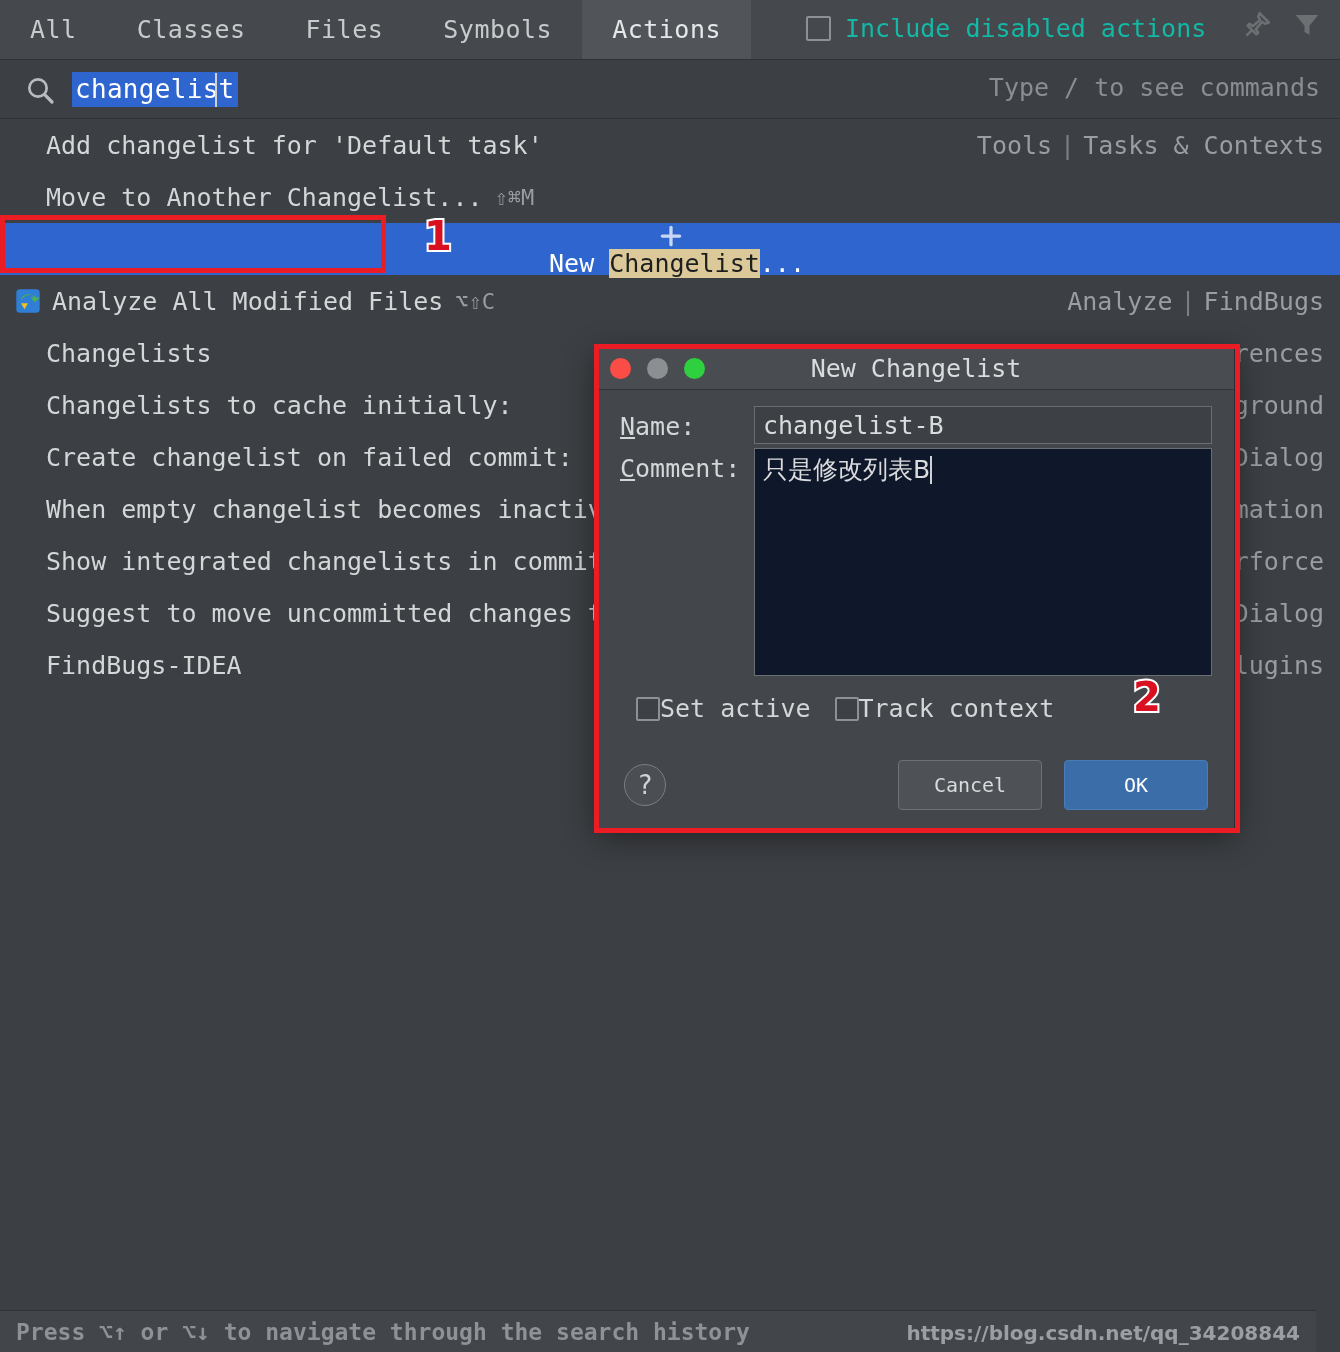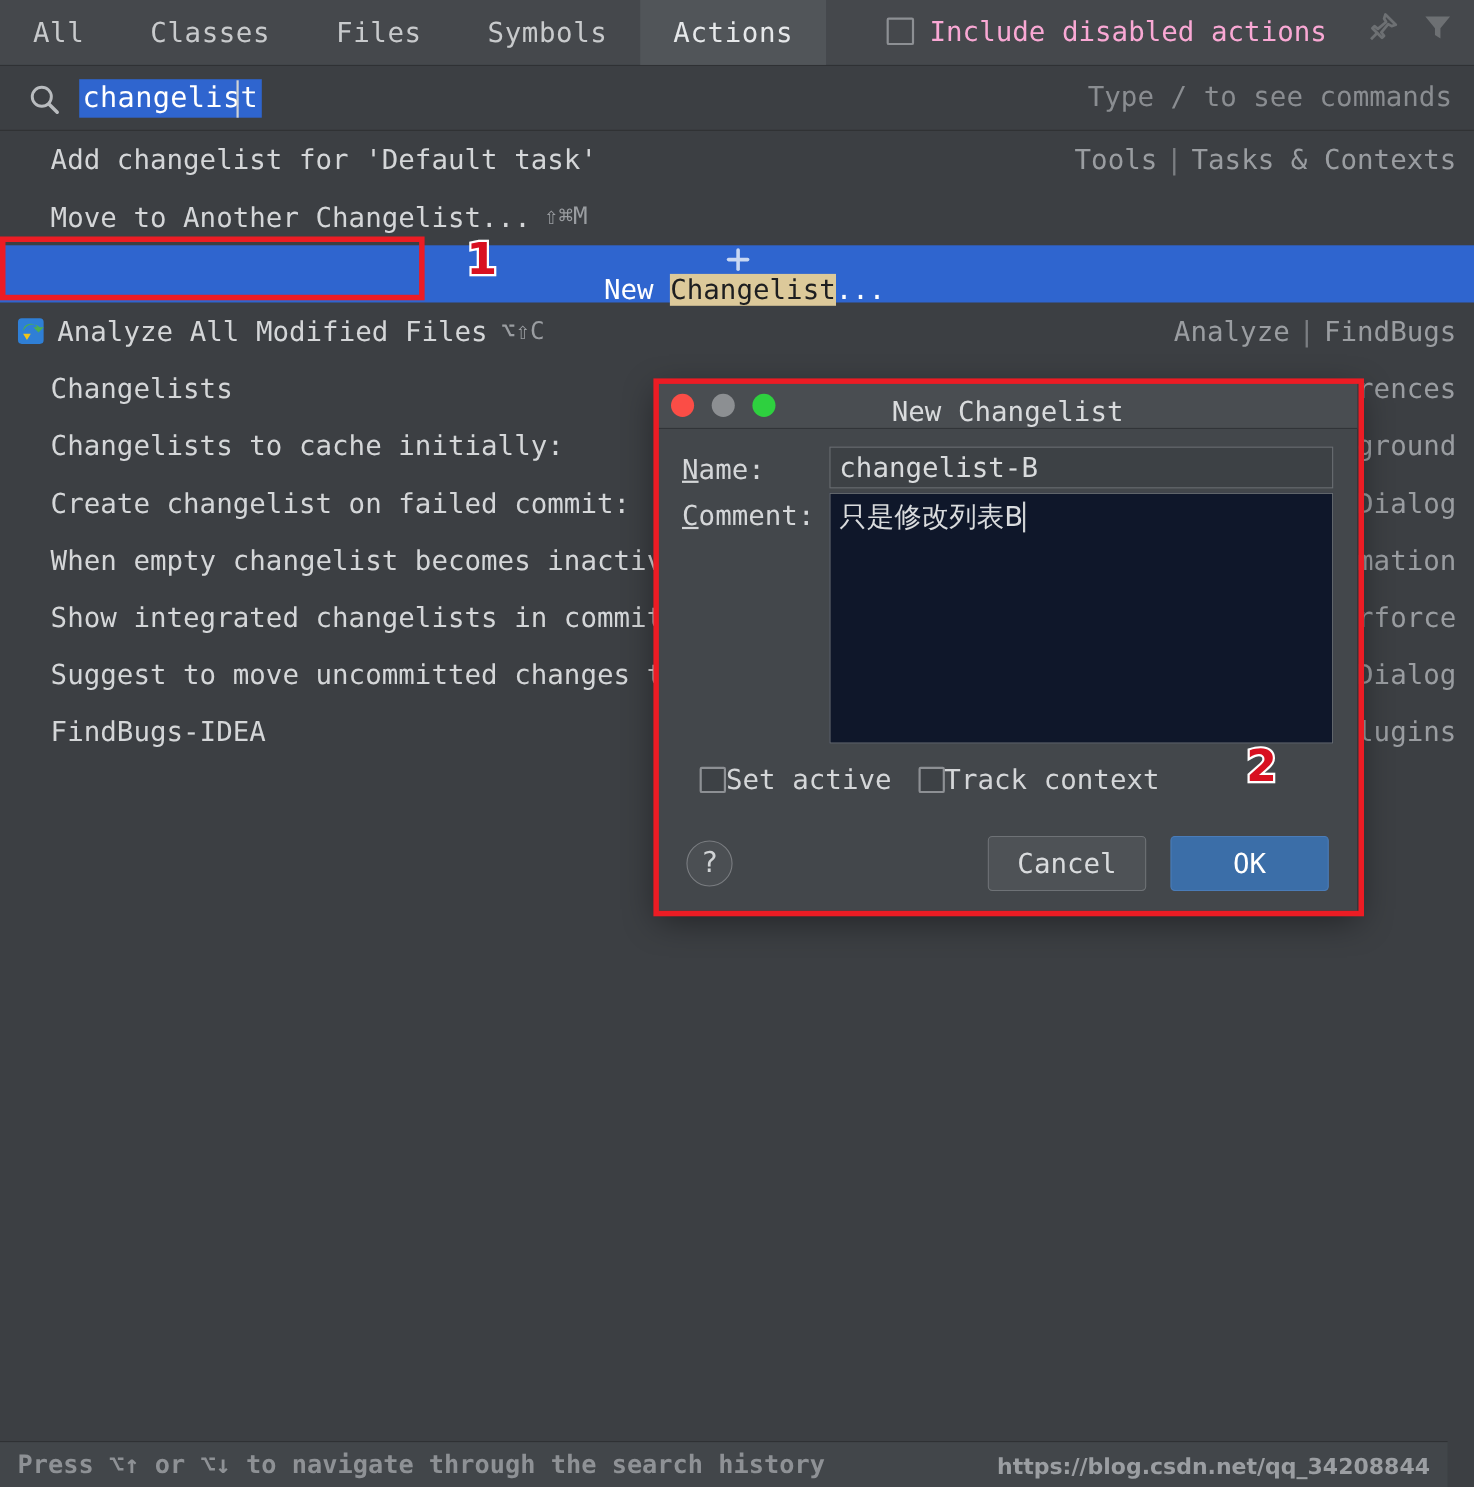--- a/index.html
+++ b/index.html
@@ -31,21 +31,21 @@
   .tab.active { background: #515559; color: #e6e8ea; }
 
   .incl {
     position: absolute; left: 806px; top: 14px;
     display: flex; align-items: center; gap: 14px;
   }
   .cbox {
     width: 25px; height: 25px; border: 2px solid #8d9094;
     background: #45484c; border-radius: 2px; display: inline-block;
   }
-  .incl-label { color: #f9a8d4; font-size: 25px; }
+  .incl-label { color: #14b8a6; font-size: 25px; }
 
   .hdr-icons { position: absolute; right: 18px; top: 10px; display: flex; gap: 20px; }
   .hdr-icons svg { display: block; }
 
   
   .searchrow {
     position: absolute; left: 0; top: 60px; width: 1340px; height: 59px;
     background: #3c3f43; border-bottom: 1px solid #2f3134;
   }
   .search-icon { position: absolute; left: 24px; top: 14px; }
@@ -98,21 +98,21 @@
   .dialog {
     position: absolute; left: 597px; top: 347px;
     width: 638px; height: 482px;
     background: #43474b;
     border: 1px solid #2b2d30;
     box-shadow: 0 8px 30px rgba(0,0,0,.45);
   }
   .dlg-title {
     position: relative; height: 42px; background: #494d51;
     border-bottom: 1px solid #313438;
-    display: flex; align-items: flex-end; justify-content: center;
+    display: flex; align-items: center; justify-content: center;
   }
   .dlg-title-text { color: #d9dbdd; font-size: 25px; }
   .lights { position: absolute; left: 12px; top: 10px; display: flex; gap: 16px; }
   .light { width: 21px; height: 21px; border-radius: 50%; }
   .light.red { background: #fb4d46; }
   .light.gray { background: #8c8f92; }
   .light.green { background: #2ed03f; }
 
   .dlg-body { position: relative; padding: 16px 22px 0 22px; }
   .field-row { display: flex; align-items: flex-start; margin-bottom: 4px; }
@@ -154,21 +154,21 @@
   .helpbtn {
     width: 42px; height: 42px; border-radius: 50%;
     border: 1px solid #7a7d81; background: #4b4f53;
     color: #d0d3d5; font-size: 26px;
     display: flex; align-items: center; justify-content: center;
   }
   .spacer { flex: 1; }
   .btn {
     min-width: 144px; height: 50px;
     display: flex; align-items: center; justify-content: center;
-    font-size: 25px; border-radius: 4px; margin-left: 22px;
+    font-size: 20px; border-radius: 4px; margin-left: 22px;
   }
   .btn.cancel { background: #4e5256; border: 1px solid #6e7276; color: #d9dbdd; }
   .btn.ok { background: #3b6ea8; border: 1px solid #4a7cb8; color: #ffffff; }
 
   
   .statusbar {
     position: absolute; left: 0; bottom: 0; width: 1316px; height: 42px;
     background: #42464a; border-top: 1px solid #2f3134;
     display: flex; align-items: center; font-weight: bold;
   }

